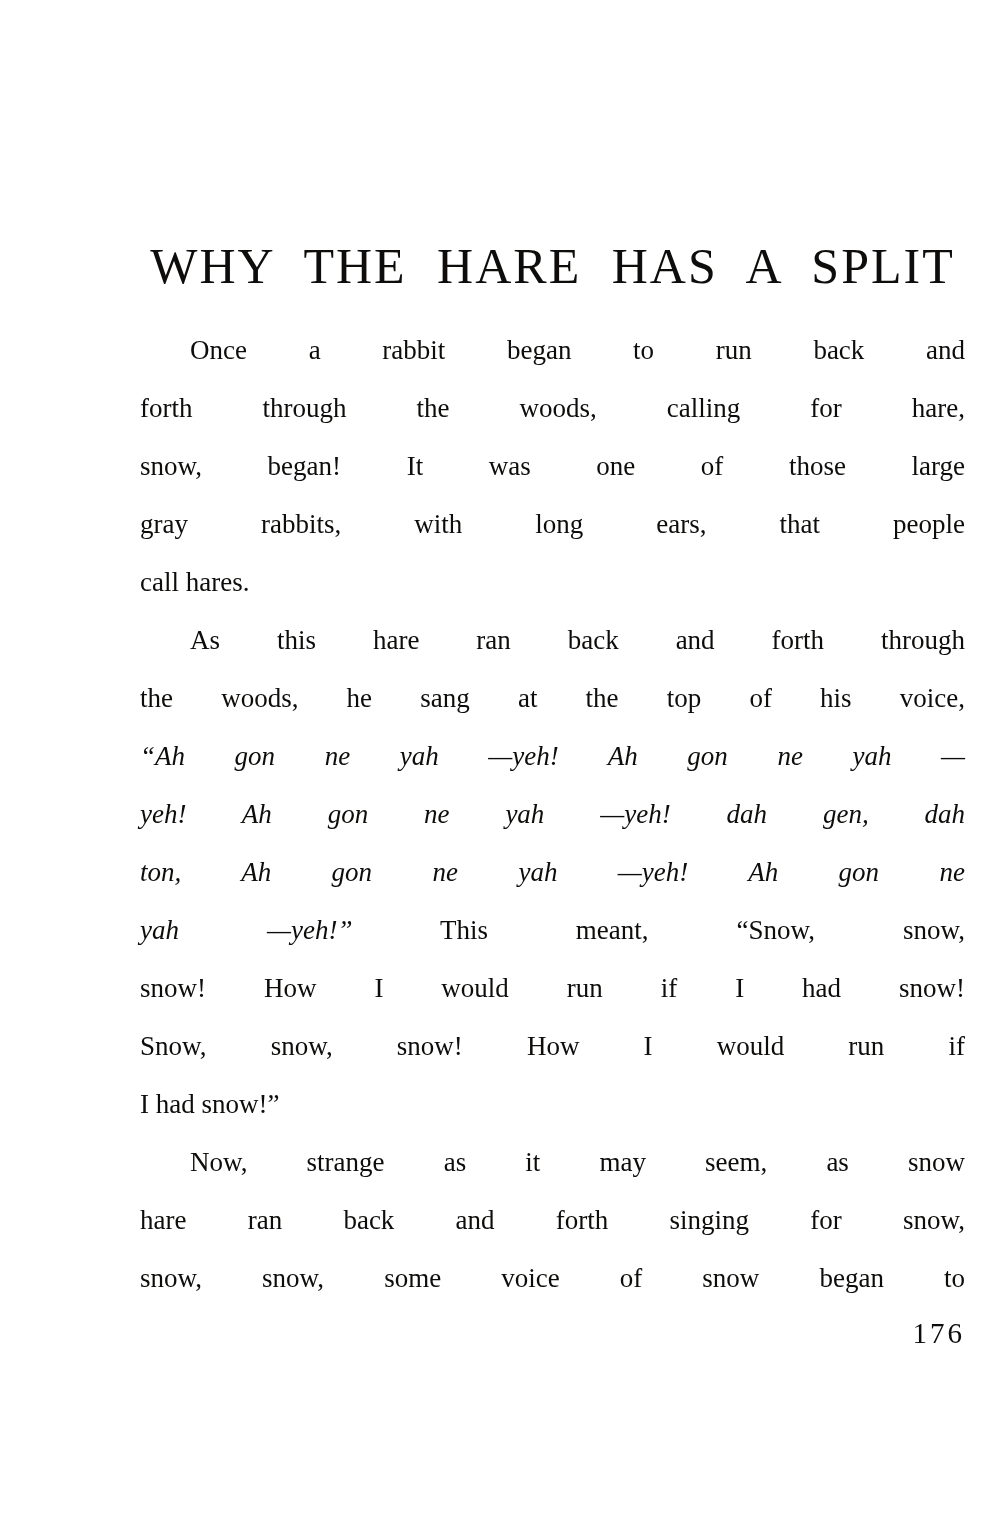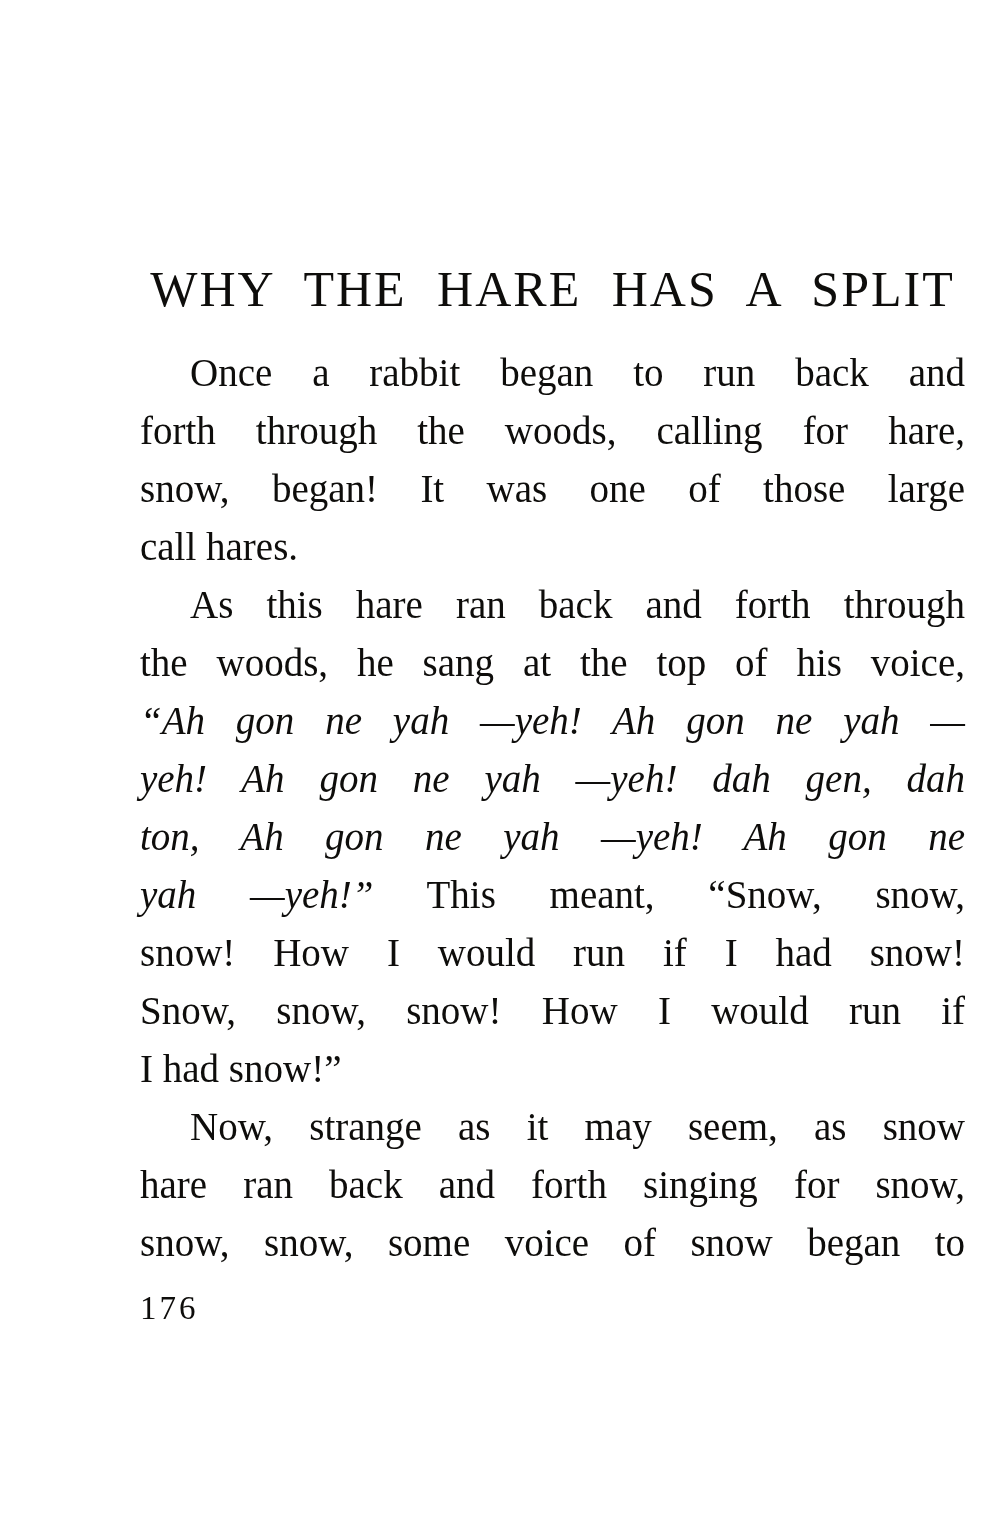--- a/index.html
+++ b/index.html
@@ -12,74 +12,75 @@
     width: 1000px;
     height: 1516px;
     background: #ffffff;
     color: #0e0d0b;
     font-family: "Liberation Serif", serif;
     overflow: hidden;
   }
   .text-block {
     position: absolute;
     left: 140px;
-    top: 256px;
+    top: 233px;
     width: 825px;
   }
   .title {
     text-align: center;
     font-size: 50px;
     line-height: 66px;
     letter-spacing: 2px;
     word-spacing: 16px;
     color: #0e0d0b;
   }
   .body-text {
     margin-top: 22px;
-    font-size: 39px;
+    font-size: 27px;
     line-height: 58px;
   }
   .line {
     text-align: justify;
     text-align-last: justify;
     text-justify: inter-word;
   }
   .line.indent {
     padding-left: 50px;
   }
   .line.lastline {
     text-align-last: left;
   }
   .it {
     font-style: italic;
     margin-top: 16px;
   }
   .pagenum {
-    margin-top: 16px;
-    text-align: left;
-    font-size: 33px;
+    margin-top: 6px;
+    text-align: right;
+    font-size: 29px;
     line-height: 40px;
     letter-spacing: 3px;
   }
 </style>
 </head>
 <body>
 
 <div class="page">
   <div class="text-block">
 
     <div class="title">
       <div>WHY THE HARE HAS A SPLIT</div>
     </div>
 
     <div class="body-text">
 
       <div class="line indent"><span>Once a rabbit began to run back and</span></div>
       <div class="line"><span>forth through the woods, calling for hare,</span></div>
       <div class="line"><span>snow, began!  It was one of those large</span></div>
+      <div class="line"><span>gray rabbits, with long ears, that people</span></div>
       <div class="line lastline"><span>call hares.</span></div>
 
       <div class="line indent"><span>As this hare ran back and forth through</span></div>
       <div class="line"><span>the woods, he sang at the top of his voice,</span></div>
       <div class="line"><span class="it">“Ah gon ne yah —yeh!  Ah gon ne yah —</span></div>
       <div class="line"><span class="it">yeh!  Ah gon ne yah —yeh! dah gen, dah</span></div>
       <div class="line"><span class="it">ton, Ah gon ne yah —yeh!  Ah gon ne</span></div>
       <div class="line"><span class="it">yah —yeh!”</span><span>  This meant, “Snow, snow,</span></div>
       <div class="line"><span>snow!  How I would run if I had snow!</span></div>
       <div class="line"><span>Snow, snow, snow!  How I would run if</span></div>

